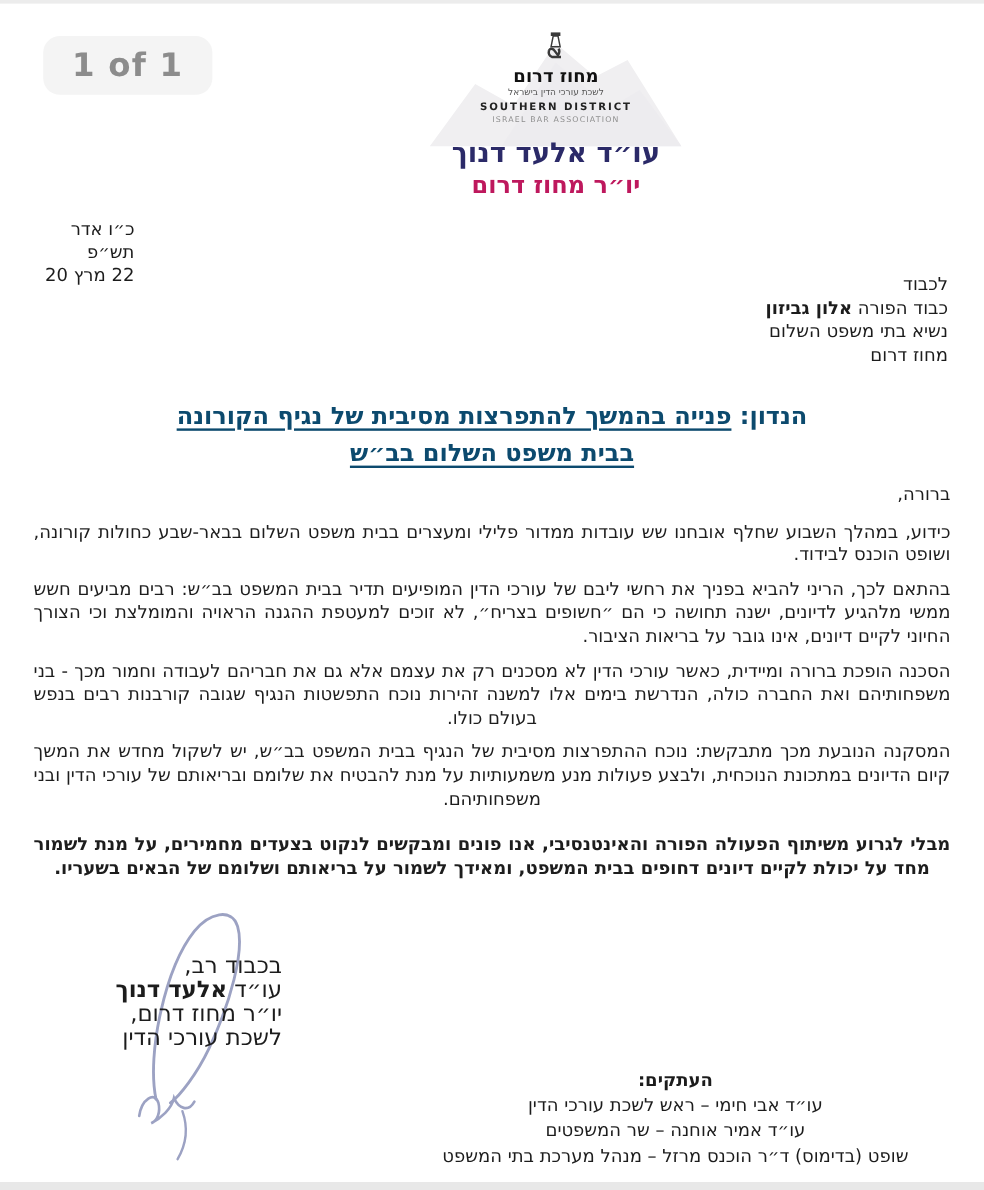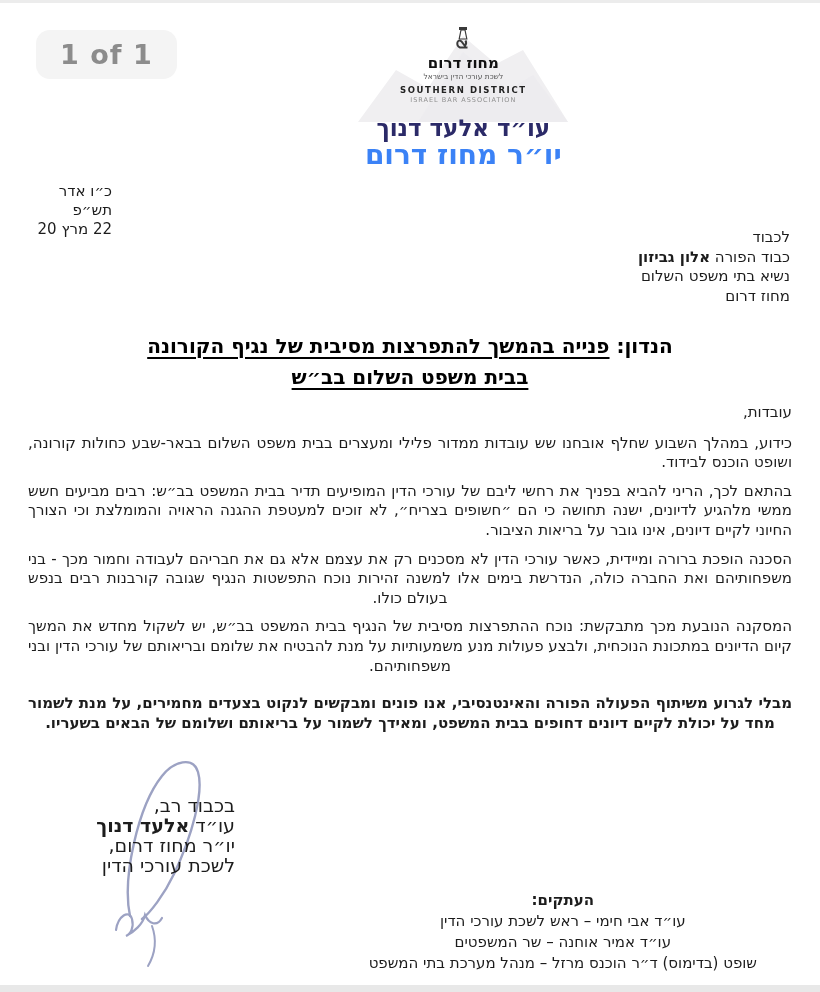--- a/index.html
+++ b/index.html
@@ -30,40 +30,40 @@
     position:absolute; top:4px; left:50%; transform:translateX(-50%);
     width:210px; height:92px; z-index:0;
   }
   .lh-inner { position:relative; z-index:1; }
   .logo-icon { display:block; margin:0 auto 1px auto; }
   .logo-he-name   { font-size:15px; font-weight:bold; color:#111; line-height:17px; }
   .logo-he-sub    { font-size:7.5px; color:#555; line-height:10px; }
   .logo-en-name   { font-size:8.5px; font-weight:bold; letter-spacing:1.6px; color:#222; line-height:12px; margin-top:2px; }
   .logo-en-sub    { font-size:6.5px; letter-spacing:1px; color:#8f8f8f; line-height:9px; }
   .lh-name  { margin-top:10px; font-size:23px; font-weight:bold; color:#2b2a68; line-height:27px; }
-  .lh-title { font-size:28px; font-weight:600; color:#3b82f6; line-height:25px; }
+  .lh-title { font-size:20px; font-weight:600; color:#be185d; line-height:25px; }
 
   
   .date-block {
     position:absolute; top:182px; left:28px; width:84px;
     direction:rtl; text-align:right; font-size:15px; line-height:19px;
   }
 
   
   .recipient {
     position:absolute; top:228px; right:30px;
     direction:rtl; text-align:right; font-size:15px; line-height:19.5px;
   }
   .recipient .name { font-weight:bold; }
 
   
   .subject {
     position:absolute; top:331px; left:30px; right:30px;
     direction:rtl; text-align:center;
-    font-size:20px; font-weight:bold; line-height:31px; color:#000000;
+    font-size:20px; font-weight:bold; line-height:31px; color:#0c4a6e;
   }
   .subject .u {
     text-decoration:underline; text-decoration-thickness:2px; text-underline-offset:4px;
   }
 
   
   .body-flow {
     position:absolute; top:403px; left:28px; right:28px;
     direction:rtl; font-size:15px; line-height:19.6px; color:#1d1d1d;
   }
@@ -127,21 +127,21 @@
     <div>נשיא בתי משפט השלום</div>
     <div>מחוז דרום</div>
   </div>
 
   <div class="subject">
     <div><span>הנדון: </span><span class="u">פנייה בהמשך להתפרצות מסיבית של נגיף הקורונה</span></div>
     <div><span class="u">בבית משפט השלום בב״ש</span></div>
   </div>
 
   <div class="body-flow">
-    <div class="greeting">עובדות,</div>
+    <div class="greeting">ברורה,</div>
     <p class="last-right">כידוע, במהלך השבוע שחלף אובחנו שש עובדות ממדור פלילי ומעצרים בבית משפט השלום בבאר-שבע כחולות קורונה, ושופט הוכנס לבידוד.</p>
     <p class="last-right">בהתאם לכך, הריני להביא בפניך את רחשי ליבם של עורכי הדין המופיעים תדיר בבית המשפט בב״ש: רבים מביעים חשש ממשי מלהגיע לדיונים, ישנה תחושה כי הם ״חשופים בצריח״, לא זוכים למעטפת ההגנה הראויה והמומלצת וכי הצורך החיוני לקיים דיונים, אינו גובר על בריאות הציבור.</p>
     <p class="last-center">הסכנה הופכת ברורה ומיידית, כאשר עורכי הדין לא מסכנים רק את עצמם אלא גם את חבריהם לעבודה וחמור מכך - בני משפחותיהם ואת החברה כולה, הנדרשת בימים אלו למשנה זהירות נוכח התפשטות הנגיף שגובה קורבנות רבים בנפש בעולם כולו.</p>
     <p class="last-center">המסקנה הנובעת מכך מתבקשת: נוכח ההתפרצות מסיבית של הנגיף בבית המשפט בב״ש, יש לשקול מחדש את המשך קיום הדיונים במתכונת הנוכחית, ולבצע פעולות מנע משמעותיות על מנת להבטיח את שלומם ובריאותם של עורכי הדין ובני משפחותיהם.</p>
     <p class="last-center bold-para">מבלי לגרוע משיתוף הפעולה הפורה והאינטנסיבי, אנו פונים ומבקשים לנקוט בצעדים מחמירים, על מנת לשמור מחד על יכולת לקיים דיונים דחופים בבית המשפט, ומאידך לשמור על בריאותם ושלומם של הבאים בשעריו.</p>
   </div>
 
   <svg class="sig-scribble" width="128" height="210" viewBox="0 0 128 210" aria-hidden="true">
     <path d="M30 158 C 22 120, 38 48, 62 18 C 74 3, 93 -2, 98 14 C 104 34, 92 78, 74 116 C 64 137, 50 155, 42 161" fill="none" stroke="#9298bd" stroke-width="2.4" stroke-linecap="round"></path>
     <path d="M16 172 C 18 158, 29 151, 32 161 C 34 169, 31 176, 26 178 C 34 174, 43 166, 45 157 C 49 166, 57 169, 62 160" fill="none" stroke="#9298bd" stroke-width="2.2" stroke-linecap="round"></path>

